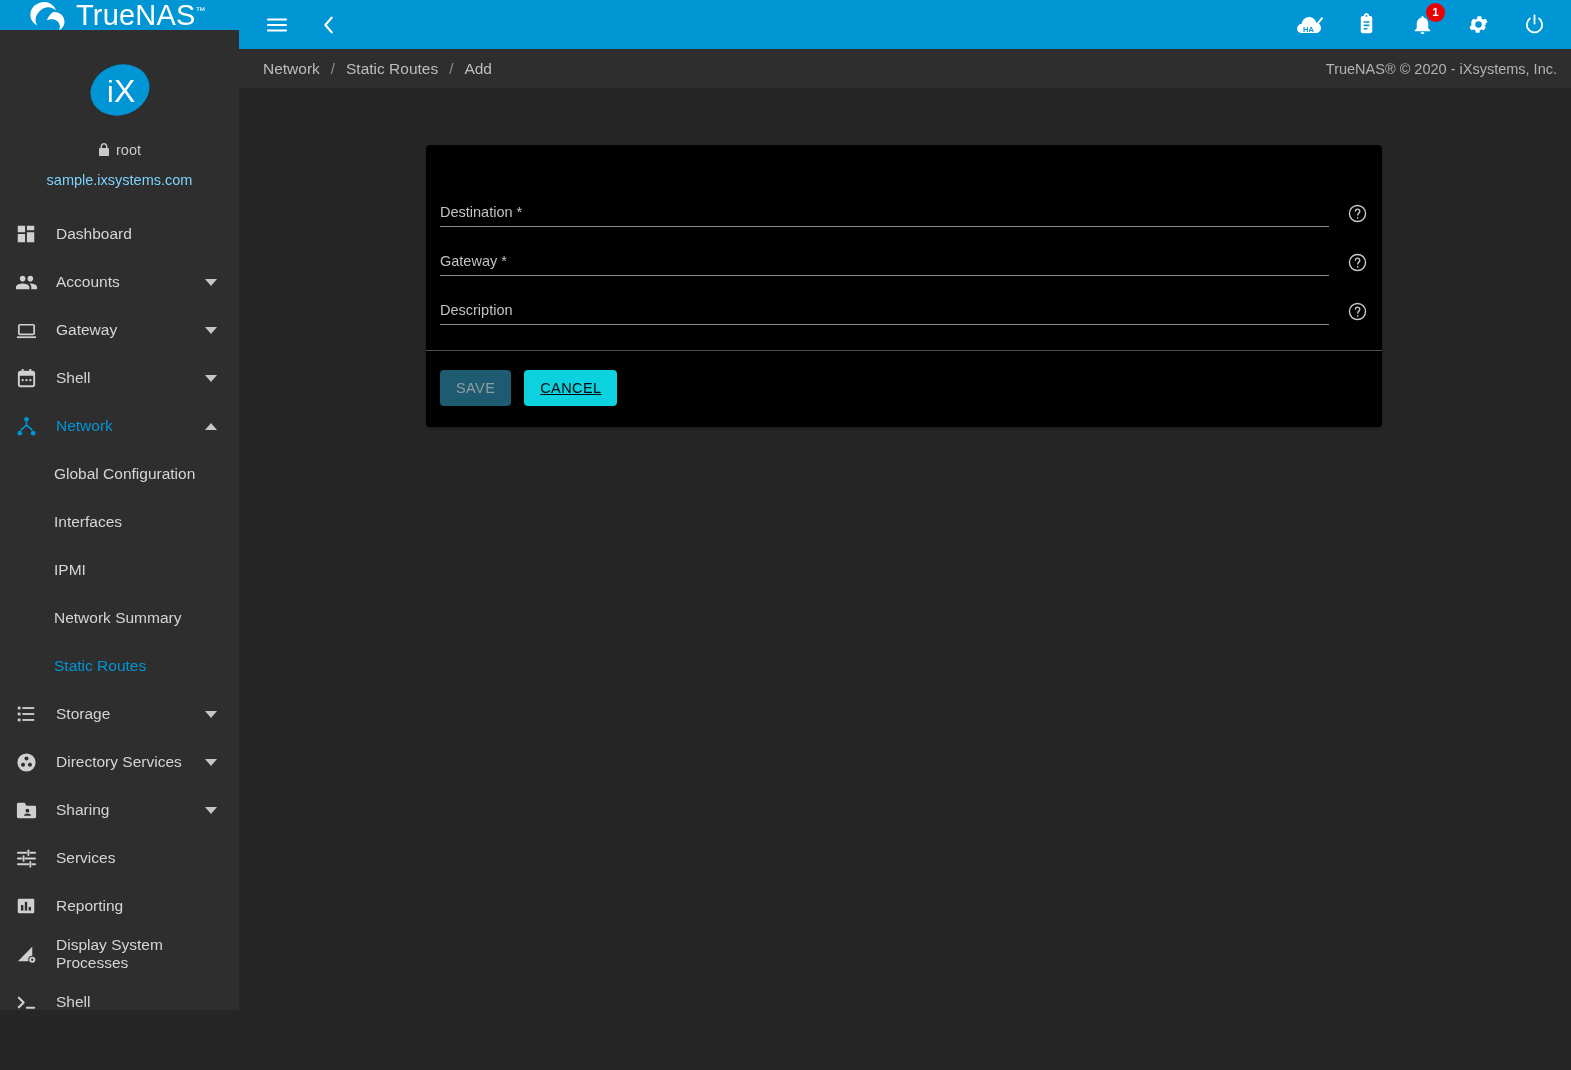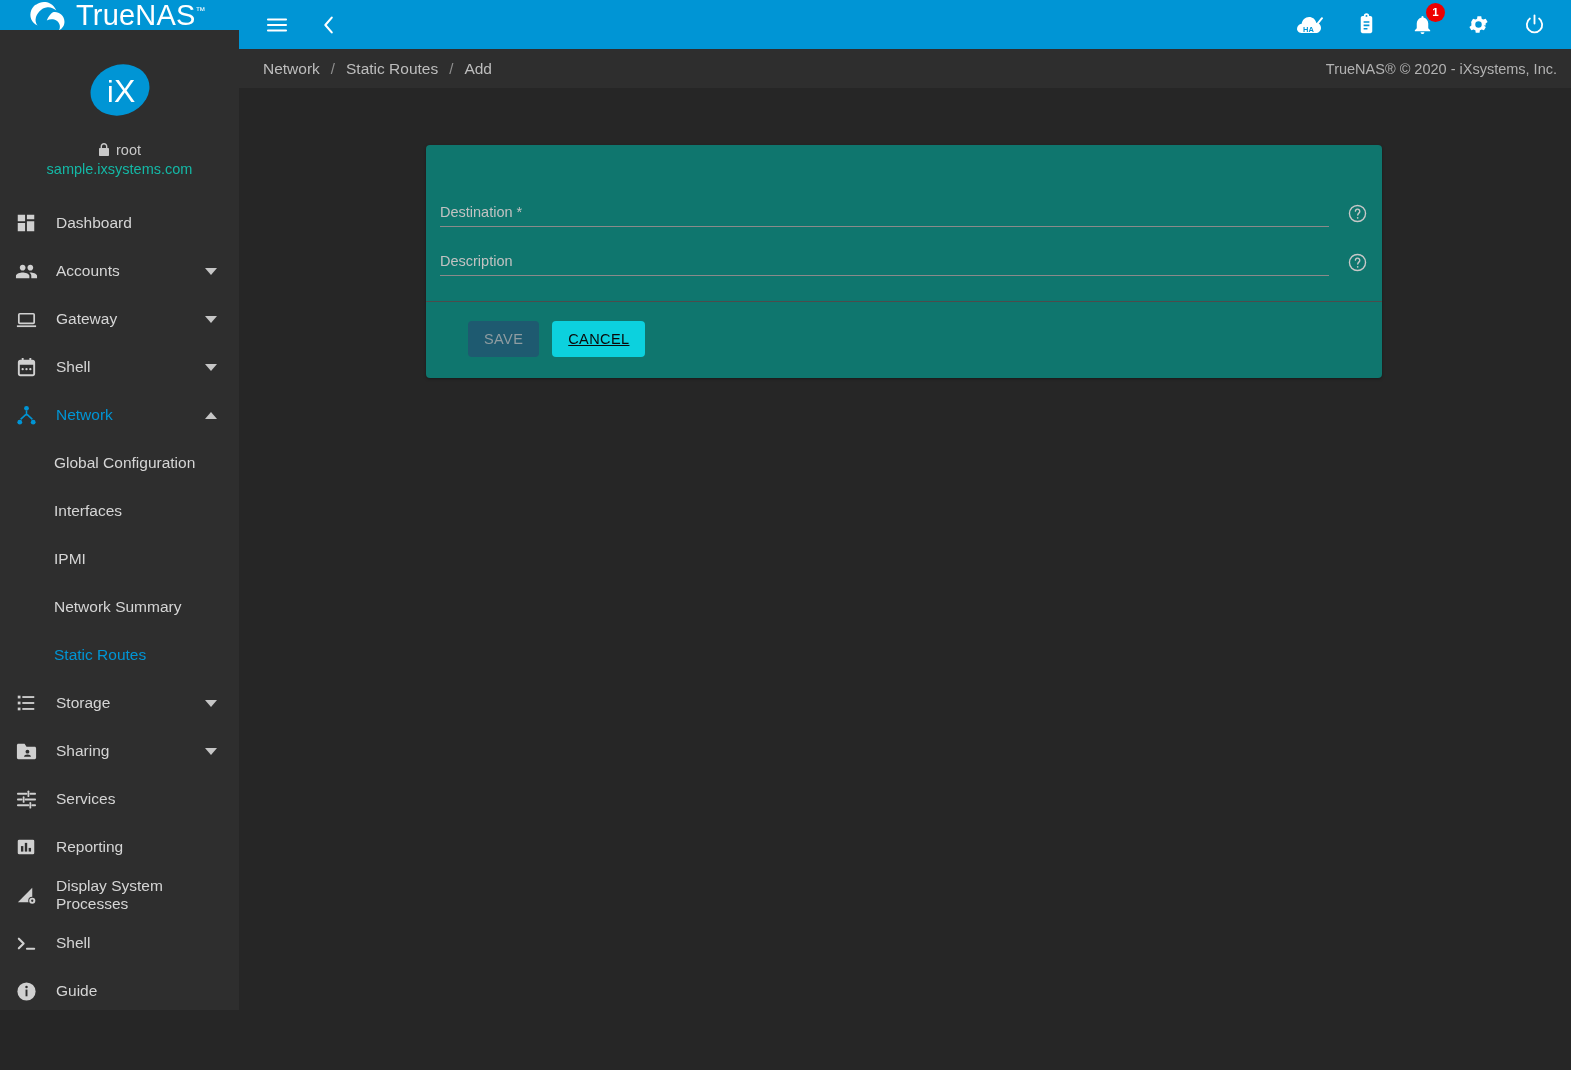--- a/index.html
+++ b/index.html
@@ -33,22 +33,22 @@
 
   .user-block { padding-top: 30px; text-align: center; }
   .ix-logo { width: 66px; height: 60px; margin: 0 auto; display: block; }
   .user-row {
     margin-top: 22px; display: flex; align-items: center;
     justify-content: center; gap: 6px;
     color: #c8c8c8; font-size: 14.5px;
   }
   .lock-icon { width: 12px; height: 14px; display: block; }
   .hostname {
-    margin-top: 3px; text-align: center;
-    color: #14b8a6; font-size: 14.5px;
+    margin-top: 14px; text-align: center;
+    color: #7dd3fc; font-size: 14.5px;
   }
 
   .nav { margin-top: 22px; }
   .nav-item {
     height: 48px; display: flex; align-items: center;
     padding-left: 12px; cursor: pointer; position: relative;
   }
   .nav-ico {
     width: 28px; height: 28px; flex: 0 0 28px;
     margin-right: 16px; display: flex;
@@ -116,21 +116,21 @@
   .crumb.last { cursor: default; }
   .crumb-sep { color: #8f8f8f; font-size: 15px; }
   .copyright {
     margin-left: auto; color: #b2b2b2; font-size: 14.5px;
   }
 
   .content { flex: 1 1 auto; position: relative; background: #262626; }
 
   .form-card {
     position: absolute; left: 187px; top: 56px;
-    width: 956px; background: #0f766e;
+    width: 956px; background: #000000;
     border-radius: 4px;
     box-shadow: 0 1px 3px rgba(0,0,0,.35);
   }
   .fields { padding: 33px 14px 12px 14px; }
   .field {
     position: relative; height: 49px;
     display: flex; align-items: flex-end;
     padding: 0 0 0 0; margin-bottom: 0;
   }
   .field-inner {
@@ -147,21 +147,21 @@
     border: none; outline: none; color: #eee; font-size: 15px;
     font-family: "Liberation Sans", sans-serif;
   }
   .help-icon {
     width: 21px; height: 21px; flex: 0 0 21px;
     margin-bottom: 3px; color: #c8c8c8; cursor: pointer;
   }
 
   .card-divider { height: 1px; background: #4c4c4c; margin: 13px 0 0 0; }
 
-  .actions { padding: 19px 14px 21px 14px; display: flex; gap: 13px; margin-left: 28px; }
+  .actions { padding: 19px 14px 21px 14px; display: flex; gap: 13px; }
   .btn {
     height: 36px; padding: 0 16px; border: none; border-radius: 4px;
     font-size: 14.5px; font-family: "Liberation Sans", sans-serif;
     letter-spacing: .4px; cursor: pointer;
   }
   .btn-save { background: #1E5A70; color: #8e9ca1; cursor: default; }
   .btn-cancel { background: #0CD1DE; color: #0a0a0a; text-decoration: underline; }
 </style>
 </head>
 <body>
@@ -281,20 +281,32 @@
               <rect x="3" y="10.5" width="3" height="3"></rect>
               <rect x="8" y="11" width="13" height="2"></rect>
               <rect x="3" y="17" width="3" height="3"></rect>
               <rect x="8" y="17.5" width="13" height="2"></rect>
             </svg>
         </span>
         <span class="nav-label">Storage</span>
         <span class="caret down"></span>
       </div>
 
+      <div class="nav-item">
+        <span class="nav-ico">
+          <svg viewBox="0 0 24 24" width="23" height="23" fill="currentColor">
+              <circle cx="12" cy="12" r="9.5"></circle>
+              <circle cx="12" cy="7.8" r="2.1" fill="#2E2E2E"></circle>
+              <circle cx="8.4" cy="14.4" r="2.1" fill="#2E2E2E"></circle>
+              <circle cx="15.6" cy="14.4" r="2.1" fill="#2E2E2E"></circle>
+            </svg>
+        </span>
+        <span class="nav-label">Directory Services</span>
+        <span class="caret down"></span>
+      </div>
 
       <div class="nav-item">
         <span class="nav-ico">
           <svg viewBox="0 0 24 24" width="23" height="23" fill="currentColor">
               <path d="M10 4H3.5C2.7 4 2 4.7 2 5.5v13c0 .8.7 1.5 1.5 1.5h17c.8 0 1.5-.7 1.5-1.5v-10c0-.8-.7-1.5-1.5-1.5H12l-2-3z"></path>
               <circle cx="13" cy="12.2" r="2" fill="#2E2E2E"></circle>
               <path d="M9.4 17.5c0-1.6 1.8-2.4 3.6-2.4s3.6.8 3.6 2.4z" fill="#2E2E2E"></path>
             </svg>
         </span>
         <span class="nav-label">Sharing</span>
@@ -444,20 +456,33 @@
             </div>
             <span class="help-icon">
               <svg viewBox="0 0 24 24" width="21" height="21" fill="none" stroke="currentColor" stroke-width="1.6">
                   <circle cx="12" cy="12" r="9.2"></circle>
                   <path d="M9.6 9.3a2.5 2.5 0 114.3 1.9c-.8.8-1.6 1.3-1.6 2.6" stroke-linecap="round"></path>
                   <circle cx="12.2" cy="17" r=".95" fill="currentColor" stroke="none"></circle>
                 </svg>
             </span>
           </div>
 
+          <div class="field">
+            <div class="field-inner">
+              <span class="field-label">Gateway *</span>
+              <input class="field-input" type="text" value="" style="">
+            </div>
+            <span class="help-icon">
+              <svg viewBox="0 0 24 24" width="21" height="21" fill="none" stroke="currentColor" stroke-width="1.6">
+                  <circle cx="12" cy="12" r="9.2"></circle>
+                  <path d="M9.6 9.3a2.5 2.5 0 114.3 1.9c-.8.8-1.6 1.3-1.6 2.6" stroke-linecap="round"></path>
+                  <circle cx="12.2" cy="17" r=".95" fill="currentColor" stroke="none"></circle>
+                </svg>
+            </span>
+          </div>
 
           <div class="field">
             <div class="field-inner">
               <span class="field-label">Description</span>
               <input class="field-input" type="text" value="" style="">
             </div>
             <span class="help-icon">
               <svg viewBox="0 0 24 24" width="21" height="21" fill="none" stroke="currentColor" stroke-width="1.6">
                   <circle cx="12" cy="12" r="9.2"></circle>
                   <path d="M9.6 9.3a2.5 2.5 0 114.3 1.9c-.8.8-1.6 1.3-1.6 2.6" stroke-linecap="round"></path>

